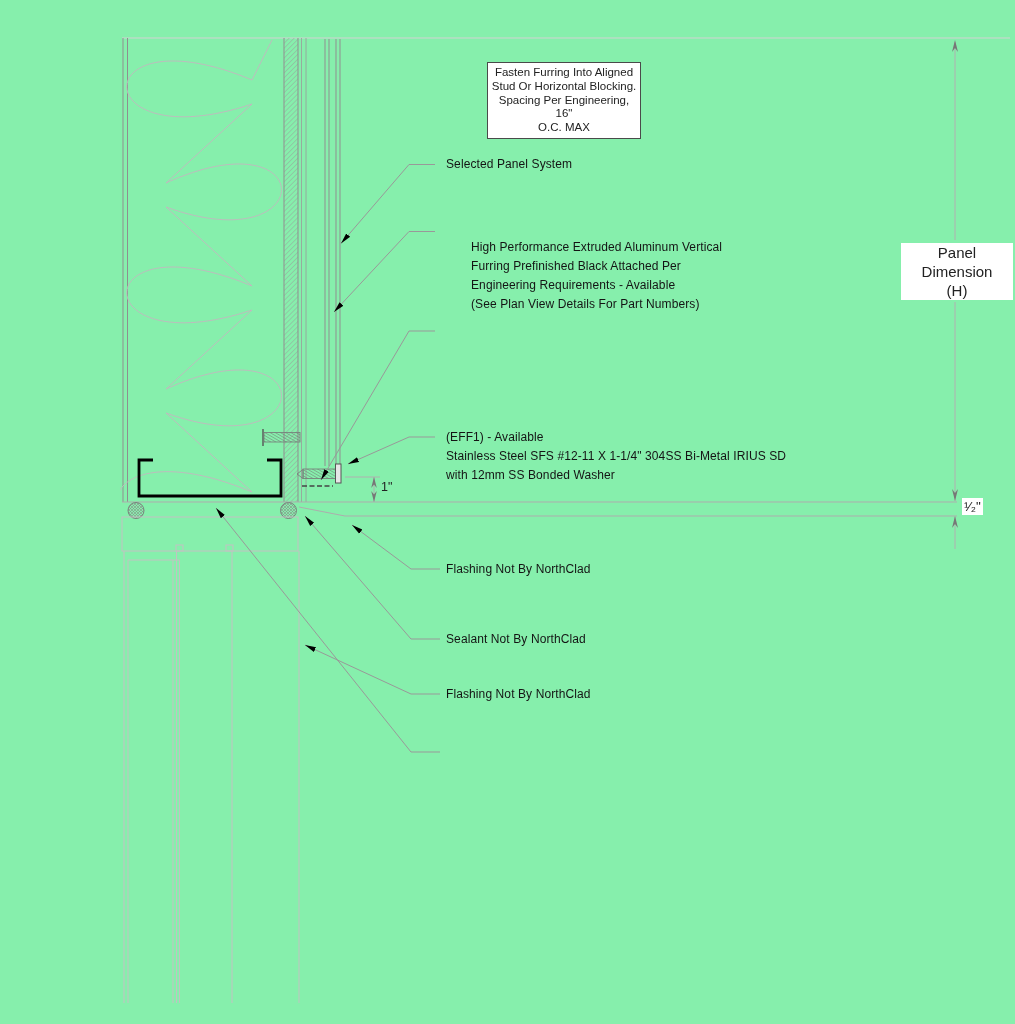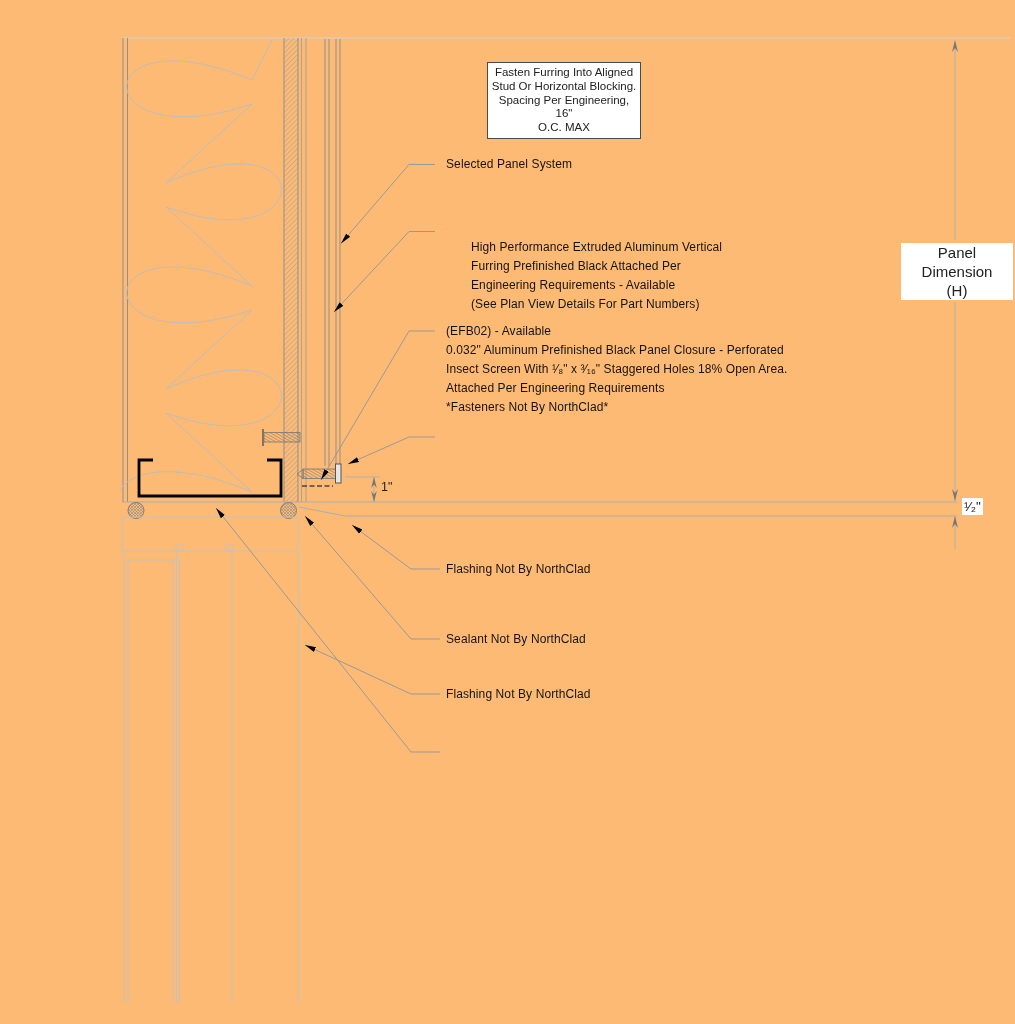--- a/index.html
+++ b/index.html
@@ -1,17 +1,17 @@
 <!DOCTYPE html>
 <html><head>
 <meta charset="utf-8">
 <style>
   html,body{margin:0;padding:0;background:#fff;}
   #stage{
-    position:relative;width:1015px;height:1024px;background:#fdba74;overflow:hidden;
+    position:relative;width:1015px;height:1024px;background:#86efac;overflow:hidden;
     font-family:"Liberation Sans","DejaVu Sans",sans-serif;color:#111;
   }
   #drawing{position:absolute;left:0;top:0;}
   .callout{
     position:absolute;font-size:12px;line-height:19px;color:#141414;
     white-space:pre-line;letter-spacing:.1px;
   }
   .notebox{
     position:absolute;left:487px;top:62px;width:148px;
     border:1px solid #4a4a4a;background:#fff;
@@ -162,26 +162,24 @@
 Spacing Per Engineering, 16"
 O.C. MAX</div>
 
   <div class="callout" style="left:446px;top:155px;">Selected Panel System</div>
 
   <div class="callout" style="left:446px;top:238px;margin-left:25px;">High Performance Extruded Aluminum Vertical
 Furring Prefinished Black Attached Per
 Engineering Requirements - Available
 (See Plan View Details For Part Numbers)</div>
 
-  <div class="callout" style="left:446px;top:322px;">(EFB02) - Available
-0.032" Aluminum Prefinished Black Panel Closure - Perforated
-Insect Screen With ¹⁄₈" x ³⁄₁₆" Staggered Holes 18% Open Area.
-Attached Per Engineering Requirements
-*Fasteners Not By NorthClad*</div>
 
+  <div class="callout" style="left:446px;top:428px;">(EFF1) - Available
+Stainless Steel SFS #12-11 X 1-1/4" 304SS Bi-Metal IRIUS SD
+with 12mm SS Bonded Washer</div>
 
   <div class="callout" style="left:446px;top:560px;">Flashing Not By NorthClad</div>
 
   <div class="callout" style="left:446px;top:630px;">Sealant Not By NorthClad</div>
 
   <div class="callout" style="left:446px;top:685px;">Flashing Not By NorthClad</div>
 
 
   <div class="dim-label" id="panel-dim">Panel
 Dimension

